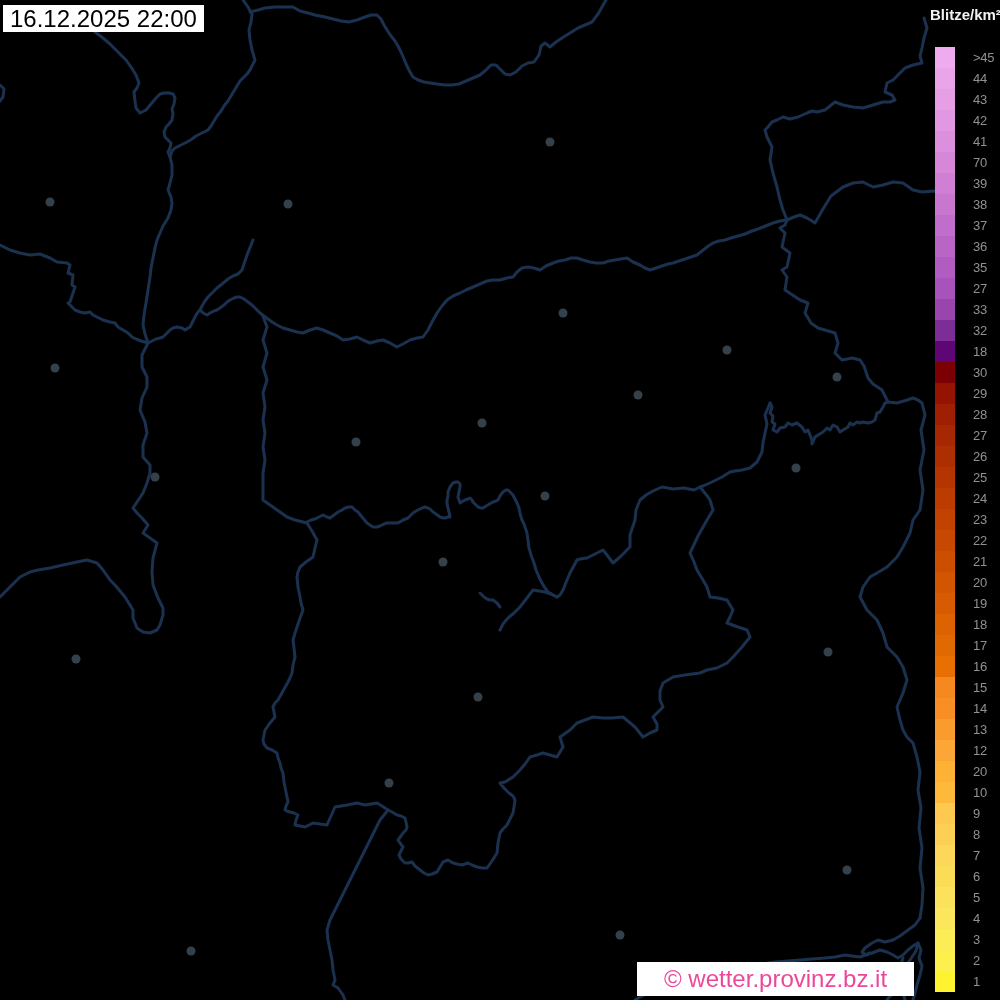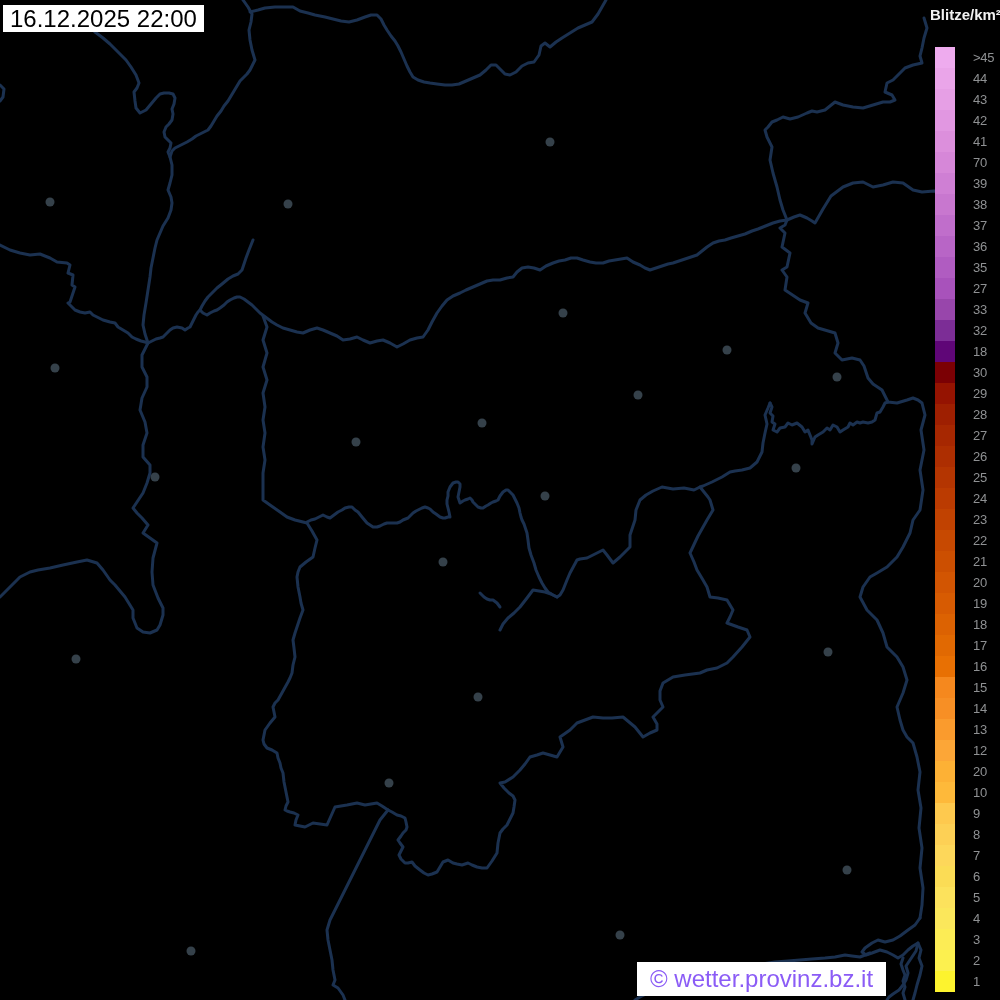--- a/index.html
+++ b/index.html
@@ -7,22 +7,22 @@
     position:relative;width:1000px;height:1000px;background:#000;
     overflow:hidden;font-family:"Liberation Sans", sans-serif;
   }
   .stage svg{position:absolute;left:0;top:0;}
   .border{fill:none;stroke:#1b3150;stroke-width:3;stroke-linejoin:round;stroke-linecap:round;}
   .timestamp{
     position:absolute;left:3px;top:5px;background:#ffffff;color:#000;
     font-size:24px;line-height:27px;padding:0 7px;white-space:nowrap;
   }
   .copyright{
-    position:absolute;left:637px;top:962px;background:#ffffff;color:#8b5cf6;
-    font-size:24px;line-height:30px;padding:2px 13px;white-space:nowrap;
+    position:absolute;left:637px;top:962px;background:#ffffff;color:#ec4899;
+    font-size:24px;line-height:30px;padding:2px 27px;white-space:nowrap;
   }
   .legend-title{
     position:absolute;left:930px;top:6px;color:#f2f2f2;
     font-size:15px;font-weight:bold;letter-spacing:0px;white-space:nowrap;
   }
   .legend-rows{position:absolute;left:935px;top:47px;}
   .legend-row{display:flex;height:21px;align-items:stretch;}
   .legend-swatch{width:20px;height:21px;flex:0 0 20px;}
   .legend-label{
     color:#8f9193;font-size:13px;line-height:21px;padding-left:18px;

